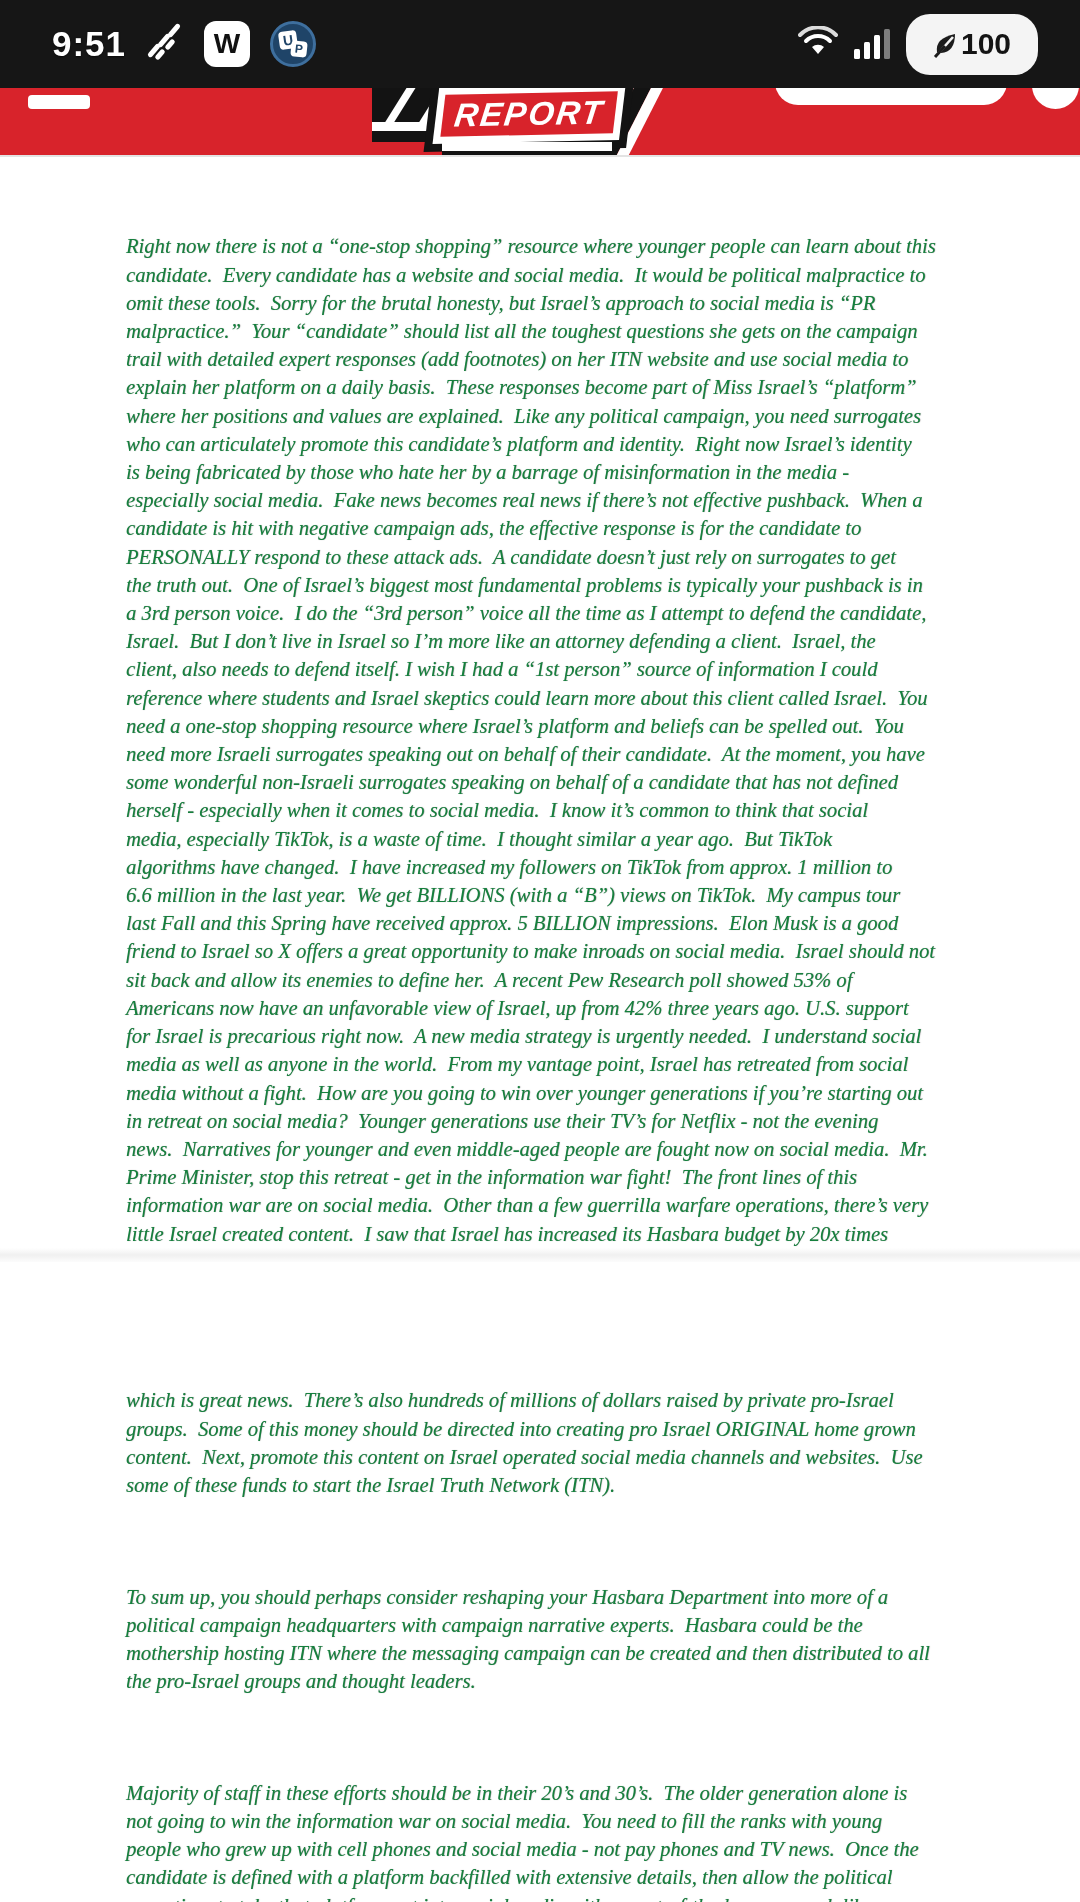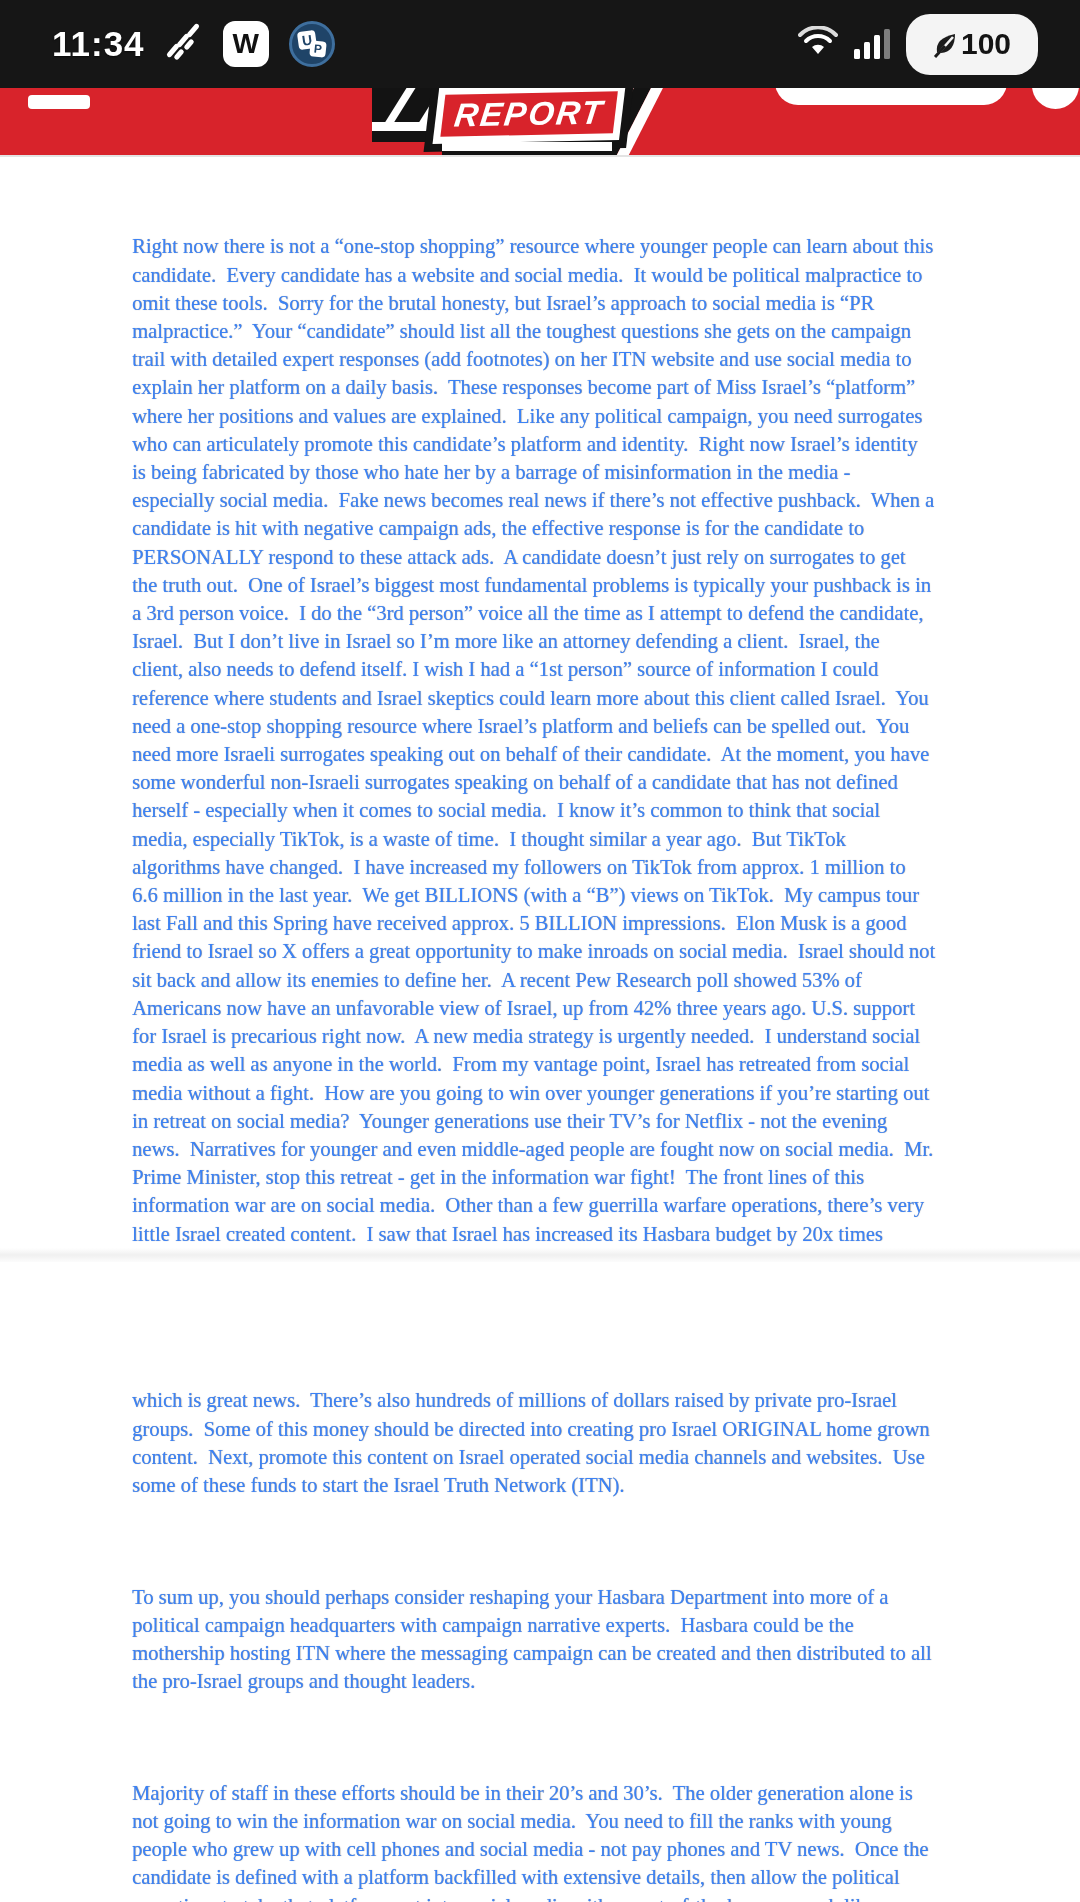--- a/index.html
+++ b/index.html
@@ -63,36 +63,36 @@
   .lg-badge-red span{color:#ffffff;font-weight:bold;font-style:italic;font-size:33px;
                      letter-spacing:2px;font-family:"Liberation Sans",sans-serif;}
   .lg-stripe{position:absolute;top:-6px;height:76px;transform:skewX(-27deg);transform-origin:top left;}
   .lg-s1{left:252px;width:13px;background:#ffffff;}
   .lg-s2{left:265px;width:17px;background:#131313;}
   .lg-s3{left:282px;width:12px;background:#ffffff;}
   .lg-under-w{position:absolute;left:70px;top:54px;width:170px;height:9px;background:#ffffff;}
   .lg-under-b{position:absolute;left:70px;top:63px;width:162px;height:6px;background:#131313;}
 
   
-  .doc-page{position:absolute;left:132px;font-family:"Liberation Serif",serif;font-size:20.6px;
-            line-height:28.2px;color:#3b82f6;white-space:pre;
-            text-shadow:0.4px 0.4px 0.8px rgba(70,70,70,0.55);}
+  .doc-page{position:absolute;left:126px;font-family:"Liberation Serif",serif;font-size:20.6px;
+            line-height:28.2px;color:#15803d;white-space:pre;
+            text-shadow:0.4px 0.4px 0.8px rgba(70,70,70,0.55);font-style:italic;}
   .doc-paragraph{margin:0 0 27px 0;}
   .doc-paragraph:last-child{margin-bottom:0;}
   .page-seam{position:absolute;left:0;top:1248px;width:1080px;height:14px;
              background:linear-gradient(#ffffff,#f0f0f0 50%,#fcfcfc);}
 </style>
 </head>
 <body>
 
 <div class="screen">
 
   <div class="statusbar">
     <div class="sb-left">
-      <span class="sb-time">11:34</span>
+      <span class="sb-time">9:51</span>
       <span class="hatch">
         <span></span>
           <span></span>
           <span></span>
           <span></span>
           <span></span>
       </span>
       <span class="w-icon">W</span>
       <span class="up-icon">
         <span class="tile u">U</span>

